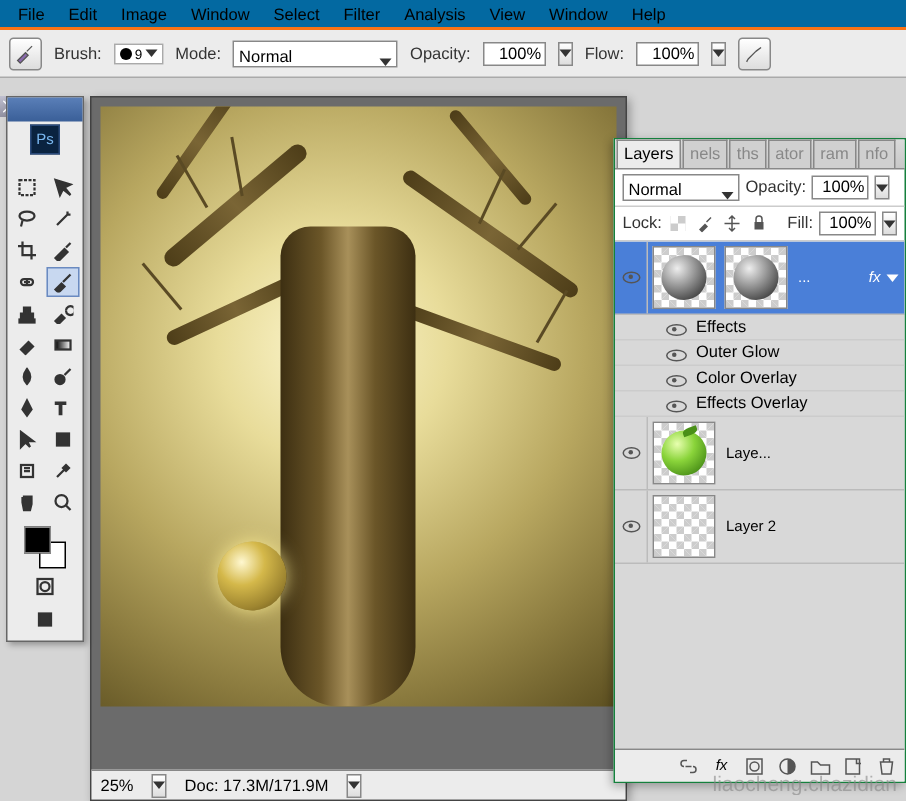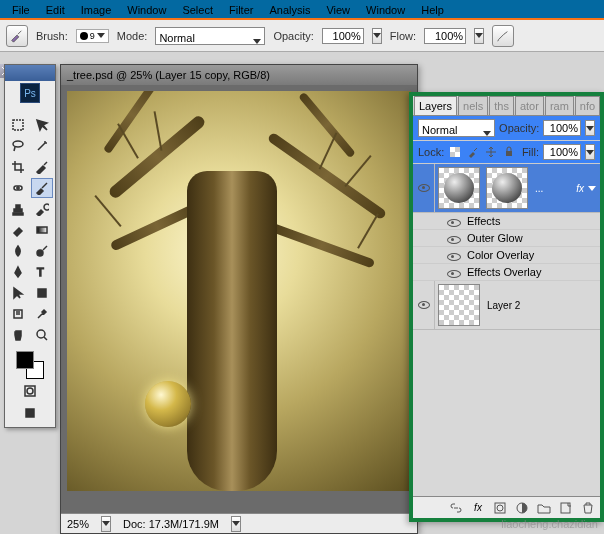--- a/index.html
+++ b/index.html
@@ -33,21 +33,21 @@
 .toolbox{position:absolute;left:4px;top:64px;width:52px;background:#ececec;border:1px solid #666;box-shadow:2px 2px 4px rgba(0,0,0,.3)}
 .tb-hdr{height:16px;background:linear-gradient(#5a7fb8,#3a5f98);display:flex;align-items:center;padding:0 4px}
 .tb-grid{display:grid;grid-template-columns:1fr 1fr;gap:1px;padding:2px;margin-top:10px}
 .tool{width:22px;height:20px;display:flex;align-items:center;justify-content:center;border:1px solid transparent;cursor:pointer}
 .tool.sel{background:#c8d8f0;border:1px solid #6a8ac0}
 .tool svg{width:14px;height:14px;stroke:#333;fill:none;stroke-width:1.5}
 .swatch-area{padding:4px;display:flex;flex-direction:column;align-items:center;gap:2px}
 .swatches{position:relative;width:28px;height:28px}
 .sw-bg{position:absolute;right:0;bottom:0;width:18px;height:18px;background:#fff;border:1px solid #000}
 .sw-fg{position:absolute;left:0;top:0;width:18px;height:18px;background:#000;border:1px solid #888}
-.layerspanel{position:absolute;right:0;top:92px;width:195px;height:430px;background:#3b82f6;border:4px solid #15803d;box-shadow:-2px 2px 6px rgba(0,0,0,.3)}
+.layerspanel{position:absolute;right:0;top:92px;width:195px;height:430px;background:#ffffff;border:1px solid #15803d;box-shadow:-2px 2px 6px rgba(0,0,0,.3)}
 .lp-tabs{height:20px;background:linear-gradient(#dadada,#c8c8c8);display:flex;align-items:flex-end;font-size:9px;border-bottom:1px solid #888}
 .lp-tab{padding:3px 4px;border:1px solid #888;border-bottom:none;background:#ececec;margin-left:1px}
 .lp-tab.dim{color:#888;background:#d0d0d0}
 .lp-row{display:flex;align-items:center;gap:4px;padding:3px 5px;border-bottom:1px solid #ccc}
 .lp-row .dd{width:78px}
 .lockrow .ico{width:14px;height:14px;display:flex;align-items:center;justify-content:center}
 .layerlist{overflow:auto;height:340px;background:#d8d8d8}
 .layer{display:flex;align-items:center;border-bottom:1px solid #bbb;min-height:48px}
 .layer.sel{background:#4a7fd8;color:#fff}
 .layer.sel *{color:#fff}
@@ -124,23 +124,20 @@
 </div>
 
 <div class="arrow-tab">
     <svg width="8" height="8" viewBox="0 0 8 8">
       <path d="M2 0 L6 4 L2 8" stroke="#fff" fill="none"></path>
       <path d="M0 0 L4 4 L0 8" stroke="#fff" fill="none"></path>
     </svg>
   </div>
 
 <div class="docwin">
-<div class="doctitle">
-      <span>_tree.psd @ 25% (Layer 15 copy, RGB/8)</span>
-    </div>
 <div class="canvas">
 <div class="branch b1"></div>
       <div class="branch b2"></div>
       <div class="branch b3"></div>
       <div class="branch b4"></div>
       <div class="branch b5"></div>
       <div class="branch b6"></div>
 <div class="twig" style="left:60px;top:30px;transform:rotate(-30deg)"></div>
 <div class="twig" style="left:90px;top:20px;transform:rotate(-10deg)"></div>
 <div class="twig" style="left:260px;top:40px;transform:rotate(25deg)"></div>
@@ -400,26 +397,37 @@
       </div>
 <div class="fxitem">
         <div class="eye-ico eye2"></div>
         <span>Color Overlay</span>
       </div>
 <div class="fxitem">
         <div class="eye-ico eye2"></div>
         <span>Effects Overlay</span>
       </div>
 
-
-
 <div class="layer">
 <div class="eye">
           <div class="eye-ico"></div>
         </div>
+<div class="thumb checker">
+          <div class="apple-th apple-green">
+            <div class="leaf"></div>
+          </div>
+        </div>
+<span class="lname">Laye...</span>
+</div>
+
+
+<div class="layer">
+<div class="eye">
+          <div class="eye-ico"></div>
+        </div>
 <div class="thumb checker"></div>
 <span class="lname">Layer 2</span>
 </div>
 
 </div>
 
 <div class="lp-btns">
 <div class="b">
         <svg width="14" height="14" viewBox="0 0 14 14">
           <path d="M4 7 A2 2 0 0 1 4 3 L6 3 M10 7 A2 2 0 0 1 10 11 L8 11 M5 7 L9 7" stroke="#555" fill="none"></path>
@@ -452,13 +460,13 @@
         </svg>
       </div>
 <div class="b">
         <svg width="14" height="14" viewBox="0 0 14 14">
           <path d="M3 4 L11 4 L10 12 L4 12 Z M5 4 L5 2 L9 2 L9 4" fill="none" stroke="#555"></path>
         </svg>
       </div>
 </div>
 </div>
 
-<div style="position:absolute;right:6px;bottom:4px;font-size:11px;color:#888;opacity:.6">liaocheng.chazidian</div>
+<div style="position:absolute;right:6px;bottom:4px;font-size:14px;color:#888;opacity:.6">liaocheng.chazidian</div>
 
 </body></html>

